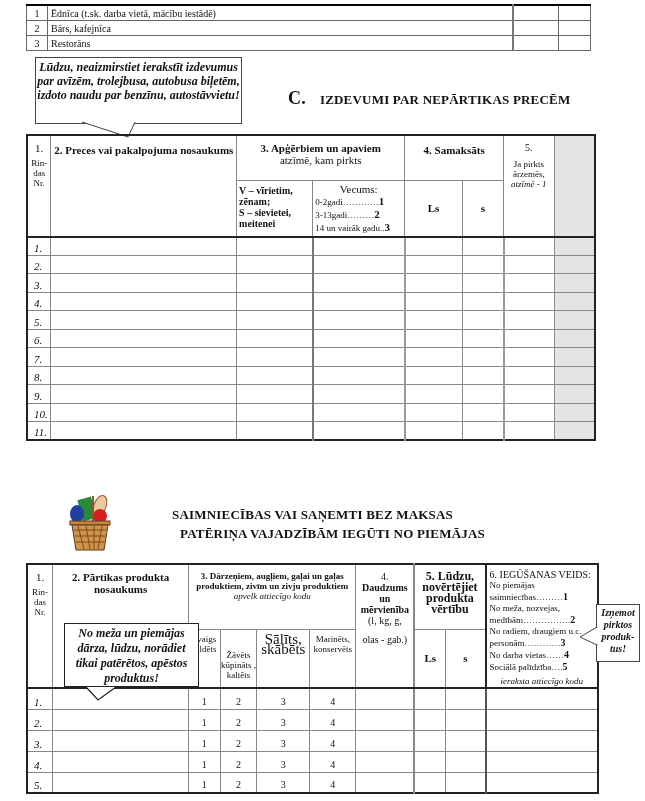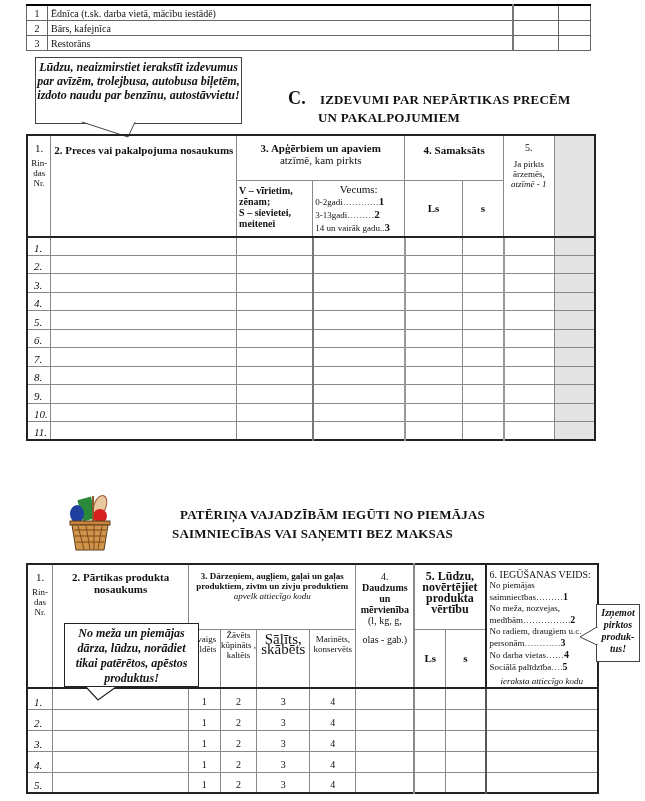--- a/index.html
+++ b/index.html
@@ -55,21 +55,20 @@
 
 <div class="callout" style="left:35px;top:57px;width:207px;height:67px;font-size:12px;line-height:14px;padding-top:2px;box-sizing:border-box;">
   <span>Lūdzu, neaizmirstiet ierakstīt izdevumus par avīzēm, trolejbusa, autobusa biļetēm, izdoto naudu par benzīnu, autostāvvietu!</span>
 </div>
 <svg class="abs" style="left:80px;top:120px;" width="60" height="20">
   <polyline points="2,2 48,17 55,2" fill="#fff" stroke="#444" stroke-width="1"></polyline>
 </svg>
 
 <div class="title" style="left:288px;top:89px;line-height:18px;">
   <span class="letter">C.</span><span>IZDEVUMI PAR NEPĀRTIKAS PRECĒM</span><br>
-  <span style="margin-left:30px;">UN PAKALPOJUMIEM</span>
 </div>
 
 <table class="grid" id="c-table" style="left:26px;top:134px;width:570px;">
   <colgroup>
     <col style="width:24px">
       <col style="width:189px">
       <col style="width:77px">
       <col style="width:93px">
       <col style="width:58px">
       <col style="width:42px">
@@ -231,22 +230,22 @@
   <ellipse cx="11" cy="22" rx="7" ry="9" fill="#2040a0"></ellipse>
   <ellipse cx="34" cy="14" rx="6" ry="11" fill="#e8c9a0" stroke="#a0522d" transform="rotate(20 34 14)"></ellipse>
   <circle cx="34" cy="24" r="7" fill="#d62020"></circle>
   <rect x="26" y="4" width="2" height="28" fill="#8b5a2b"></rect>
   <rect x="4" y="29" width="40" height="4" fill="#c8843c" stroke="#5a3a1a"></rect>
   <path d="M6 33 L42 33 L38 58 L10 58 Z" fill="#d0944a" stroke="#5a3a1a"></path>
   <path d="M8 38 L40 38 M9 44 L39 44 M10 50 L38 50 M12 34 L18 57 M20 34 L24 57 M28 34 L28 57 M36 34 L32 57" stroke="#7a4a1a" stroke-width="1"></path>
 </svg>
 
 <div class="title" style="left:160px;top:505px;width:430px;line-height:19px;">
+  <div style="margin-left:12px;">SAIMNIECĪBAS VAI SAŅEMTI BEZ MAKSAS</div>
   <div style="margin-left:20px;">PATĒRIŅA VAJADZĪBĀM IEGŪTI NO PIEMĀJAS</div>
-  <div style="margin-left:12px;">SAIMNIECĪBAS VAI SAŅEMTI BEZ MAKSAS</div>
 </div>
 
 <table class="grid" id="d-table" style="left:26px;top:563px;width:573px;">
   <colgroup>
     <col style="width:22px">
       <col style="width:116px">
       <col style="width:27px">
       <col style="width:28px">
       <col style="width:28px">
       <col style="width:35px">
@@ -280,21 +279,21 @@
             <div><span>No meža, nozvejas, medībām…………….</span><b style="font-size:10px;">2</b></div>
             <div><span>No radiem, draugiem u.c. personām…………</span><b style="font-size:10px;">3</b></div>
             <div><span>No darba vietas……</span><b style="font-size:10px;">4</b></div>
             <div><span>Sociālā palīdzība….</span><b style="font-size:10px;">5</b></div>
           </div>
         <div class="i hdr" style="padding-top:3px;">ieraksta attiecīgo kodu</div>
       </td>
     </tr>
     <tr style="height:58px;">
       <td class="hdr" style="font-size:9px;line-height:10px;padding-top:4px;border-bottom:2px solid #222;">Svaigs saldēts</td>
-      <td class="hdr" style="font-size:9px;line-height:10px;padding-top:0;border-bottom:2px solid #222;">Žāvēts kūpināts , kaltēts</td>
+      <td class="hdr" style="font-size:9px;line-height:10px;padding-top:20px;border-bottom:2px solid #222;">Žāvēts kūpināts , kaltēts</td>
       <td class="hdr" style="font-size:15px;line-height:10px;padding-top:4px;border-bottom:2px solid #222;">Sālīts, skābēts</td>
       <td class="hdr" style="font-size:9px;line-height:10px;padding-top:4px;border-bottom:2px solid #222;">Marinēts, konservēts</td>
       <td class="hdr b" style="vertical-align:middle;font-size:11px;border-bottom:2px solid #222;">Ls</td>
       <td class="hdr b" style="vertical-align:middle;font-size:11px;border-bottom:2px solid #222;">s</td>
     </tr>
   </thead>
   <tbody id="d-body">
       <tr style="height: 21px;">
         <td class="rn" style="border-bottom:1px dashed #888;">1.</td>
         <td></td>

